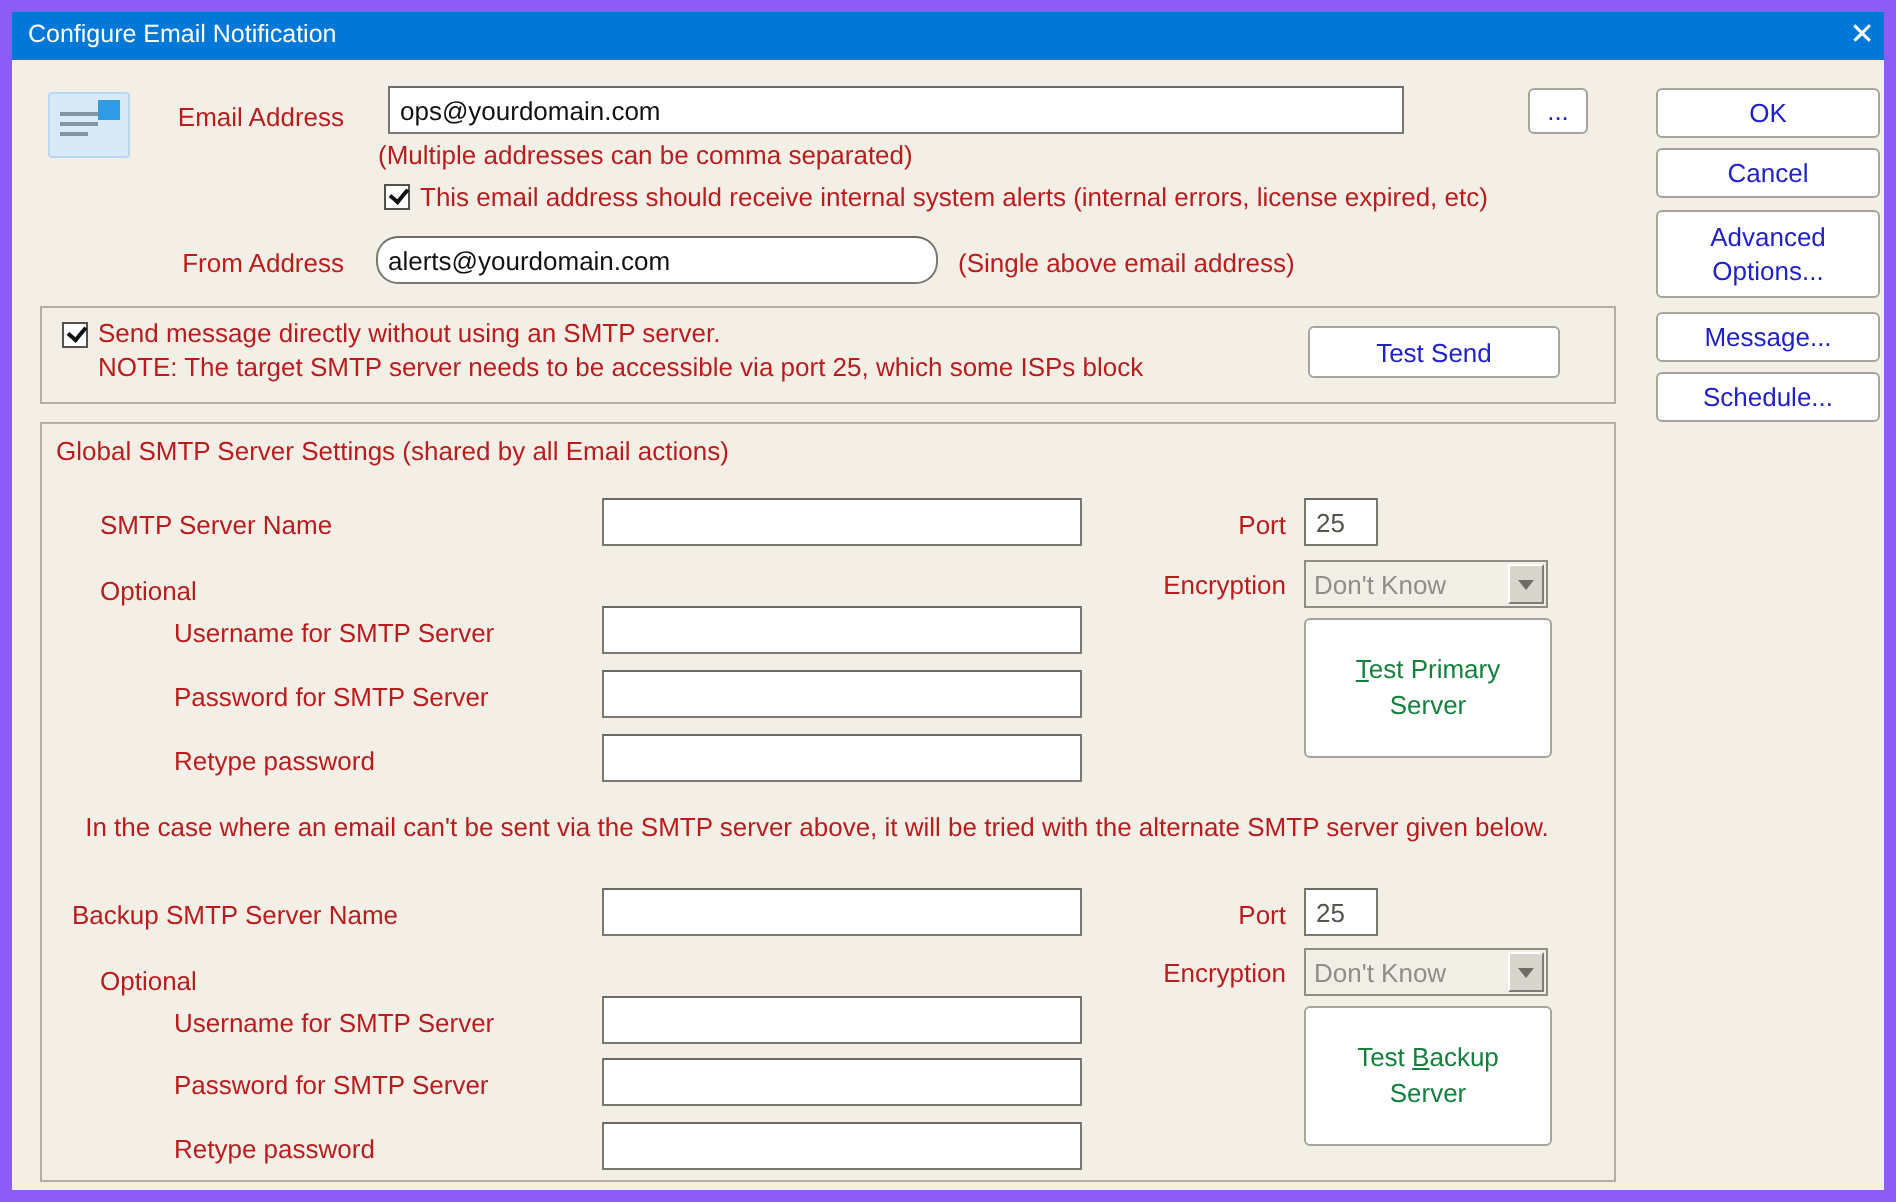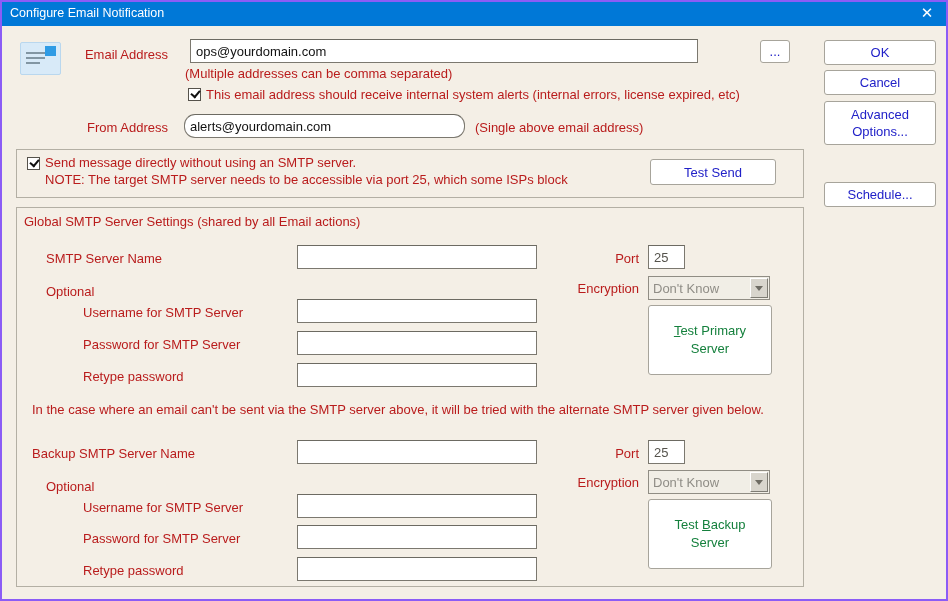--- a/index.html
+++ b/index.html
@@ -1,19 +1,19 @@
 <!DOCTYPE html>
 <html><head>
 <meta charset="utf-8">
 <style>
   html,body{margin:0;padding:0;background:#d9d9d9;}
   *{box-sizing:border-box;font-family:"Liberation Sans",sans-serif;}
   .window{
     position:relative;width:948px;height:601px;background:#f4efe6;
-    border:2px solid #8b5cf6;overflow:hidden;
+    border:6px solid #8b5cf6;overflow:hidden;
   }
   .titlebar{
     position:absolute;left:-2px;top:-2px;width:948px;height:26px;
     background:#0078d7;color:#fff;display:flex;align-items:center;
   }
   .titlebar .title{font-size:12.5px;padding-left:10px;}
   .close-btn{
     position:absolute;right:0;top:0;width:42px;height:26px;color:#fff;
     display:flex;align-items:center;justify-content:center;font-size:15px;cursor:default;
   }
@@ -122,21 +122,21 @@
       <span>Server</span>
     </span>
   </div>
 
   <div class="lbl" style="left:81px;top:335px;">Password for SMTP Server</div>
   <input class="txt" style="left: 295px; top: 329px; width: 240px;" value="">
 
   <div class="lbl" style="left:81px;top:367px;">Retype password</div>
   <input class="txt" style="left: 295px; top: 361px; width: 240px;" value="">
 
-  <div class="lbl wrap" style="left:30px;top:399px;width:745px;line-height:18px;">In the case where an email can't be sent via the SMTP server above, it will be tried with the alternate SMTP server given below.</div>
+  <div class="lbl wrap" style="left:30px;top:399px;width:745px;line-height:18px;text-align:center;">In the case where an email can't be sent via the SMTP server above, it will be tried with the alternate SMTP server given below.</div>
 
   <div class="lbl" style="left:30px;top:444px;">Backup SMTP Server Name</div>
   <input class="txt" style="left: 295px; top: 438px; width: 240px;" value="">
   <div class="lbl right" style="left:560px;top:444px;width:77px;">Port</div>
   <input class="txt" style="left: 646px; top: 438px; width: 37px; color: rgb(85, 83, 76);" value="25">
 
   <div class="lbl" style="left:44px;top:477px;">Optional</div>
   <div class="lbl right" style="left:530px;top:473px;width:107px;">Encryption</div>
   <div class="combo" style="left:646px;top:468px;">
     <span class="val">Don't Know</span>
@@ -155,15 +155,16 @@
 
   <div class="lbl" style="left:81px;top:529px;">Password for SMTP Server</div>
   <input class="txt" style="left: 295px; top: 523px; width: 240px;" value="">
 
   <div class="lbl" style="left:81px;top:561px;">Retype password</div>
   <input class="txt" style="left: 295px; top: 555px; width: 240px;" value="">
 
   <div class="btn" style="left:822px;top:38px;width:112px;height:25px;">OK</div>
   <div class="btn" style="left:822px;top:68px;width:112px;height:25px;">Cancel</div>
   <div class="btn wrap" style="left:822px;top:99px;width:112px;height:44px;line-height:17px;padding:0 14px;">Advanced Options...</div>
+  <div class="btn" style="left:822px;top:150px;width:112px;height:25px;">Message...</div>
   <div class="btn" style="left:822px;top:180px;width:112px;height:25px;">Schedule...</div>
 
 </div>
 
 </body></html>

